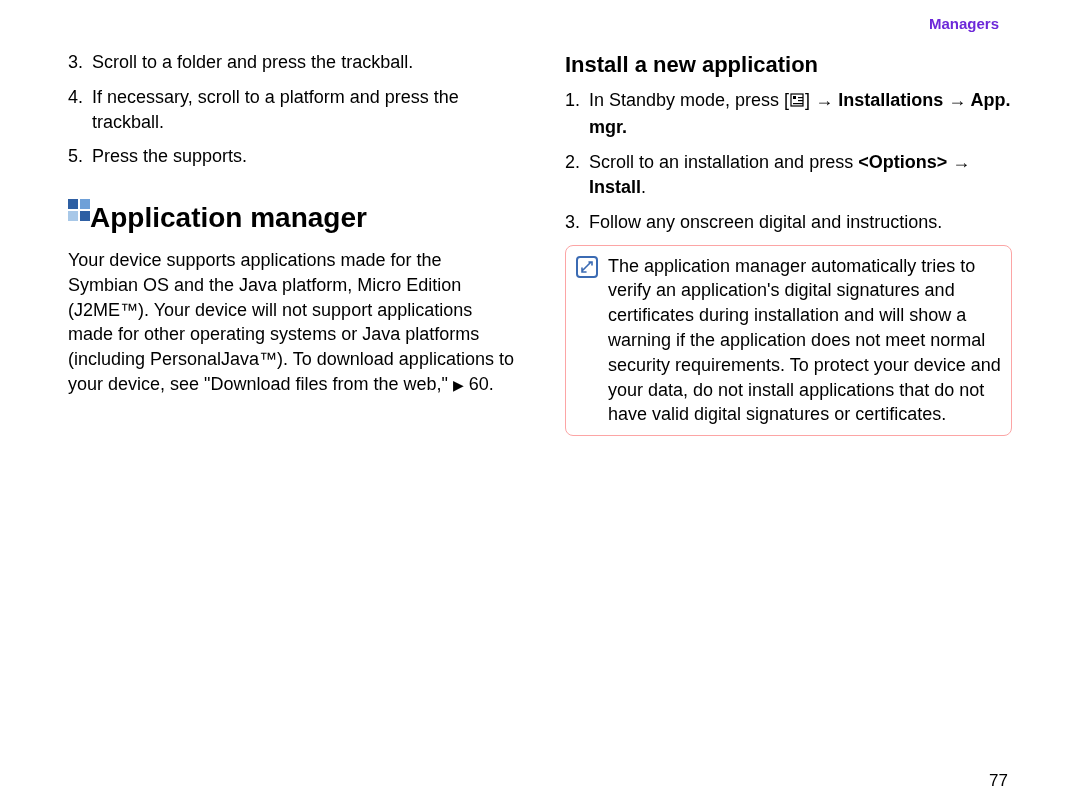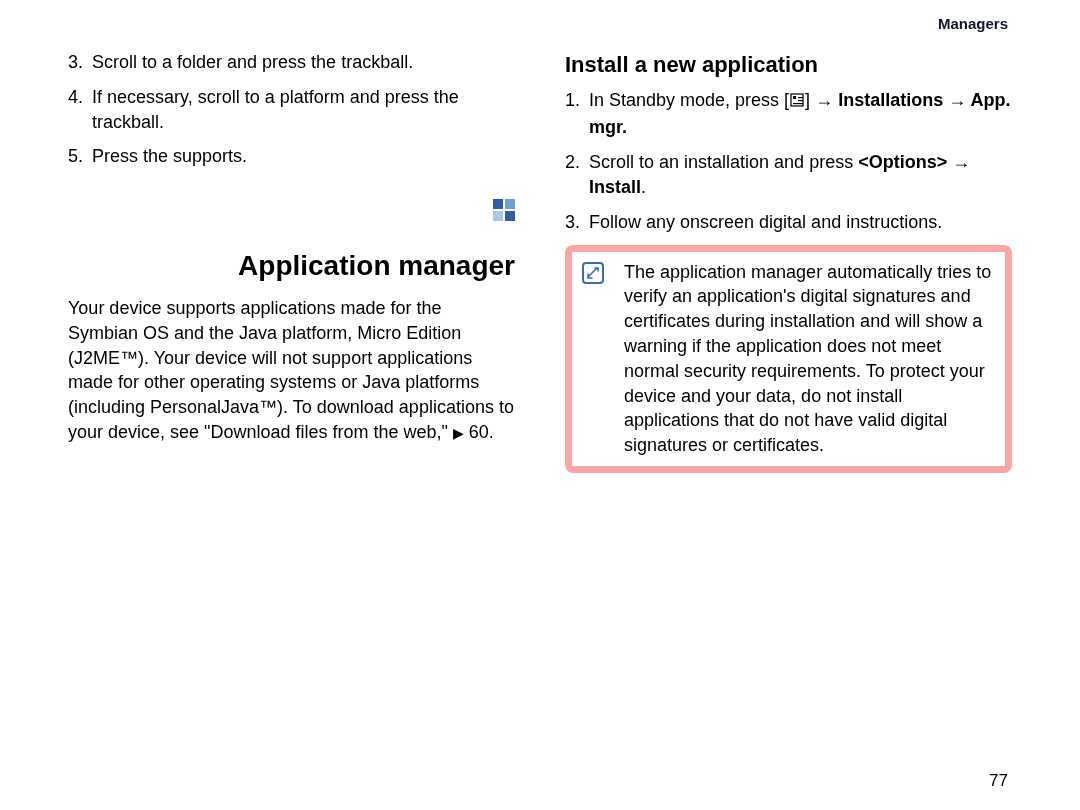--- a/index.html
+++ b/index.html
@@ -19,22 +19,22 @@
       gap: 50px;
       padding: 50px 68px 0 68px;
     }
     .col {
       flex: 1;
       min-width: 0;
     }
     .header-label {
       position: absolute;
       top: 14px;
-      right: 72px;
-      color: #0f172a;
+      right: 81px;
+      color: #6d28d9;
       font-weight: bold;
       font-size: 15px;
     }
     .page-num {
       position: absolute;
       bottom: 18px;
       right: 72px;
       font-size: 17px;
     }
     ol.steps {
@@ -47,25 +47,24 @@
       margin-bottom: 10px;
     }
     ol.steps > li .num {
       flex: 0 0 24px;
     }
     ol.steps > li .txt {
       flex: 1;
     }
     .section-heading {
       display: flex;
-      align-items: flex-end;
-      gap: 26px;
+      align-items: flex-start;
+      gap: 0;
       margin-top: 30px;
       margin-bottom: 10px;
-      flex-direction: column;
     }
     .section-heading .title {
       font-weight: bold;
       font-size: 28px;
     }
     .sq-icon {
       width: 22px;
       height: 22px;
       display: grid;
       grid-template-columns: 1fr 1fr;
@@ -81,26 +80,26 @@
     .sub-heading {
       font-weight: bold;
       font-size: 22px;
       margin-bottom: 8px;
     }
     .menu-icon {
       display: inline-block;
       vertical-align: -2px;
     }
     .note-box {
-      border: 7px solid #fca5a5;
+      border: 1px solid #fca5a5;
       border-radius: 8px;
       padding: 8px 10px 8px 10px;
       margin-top: 6px;
       display: flex;
-      gap: 20px;
+      gap: 10px;
       align-items: flex-start;
     }
     .note-icon {
       flex: 0 0 22px;
       height: 22px;
       border: 2px solid #3b6bb3;
       border-radius: 4px;
       color: #3b6bb3;
       font-weight: bold;
       font-size: 14px;

